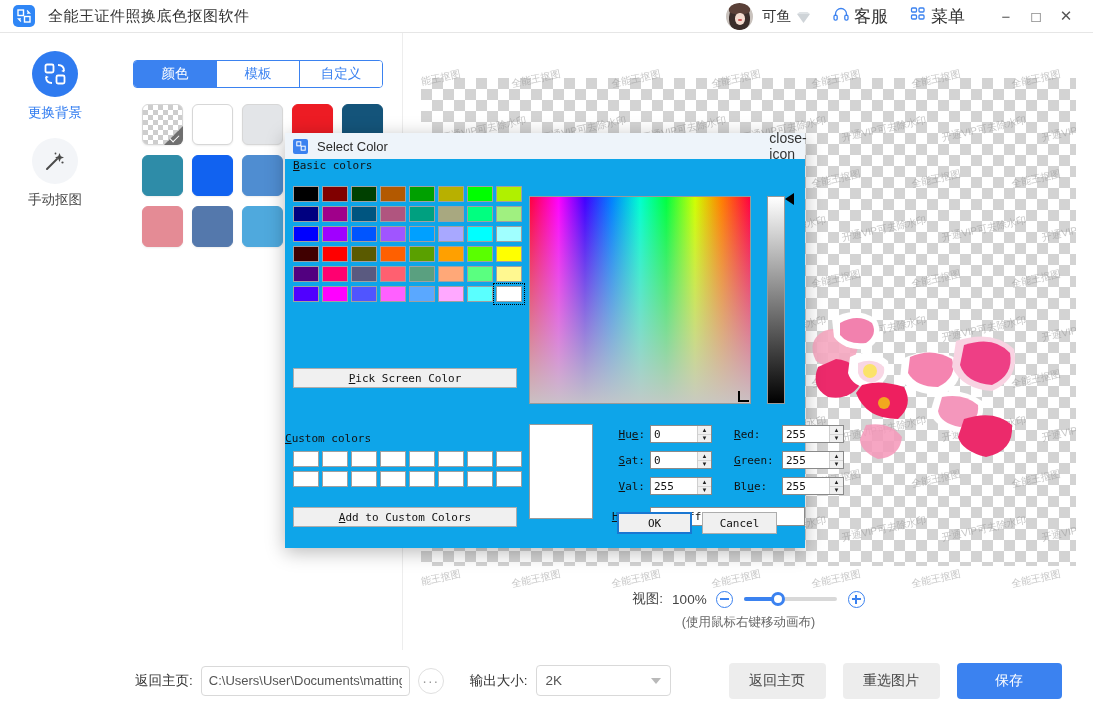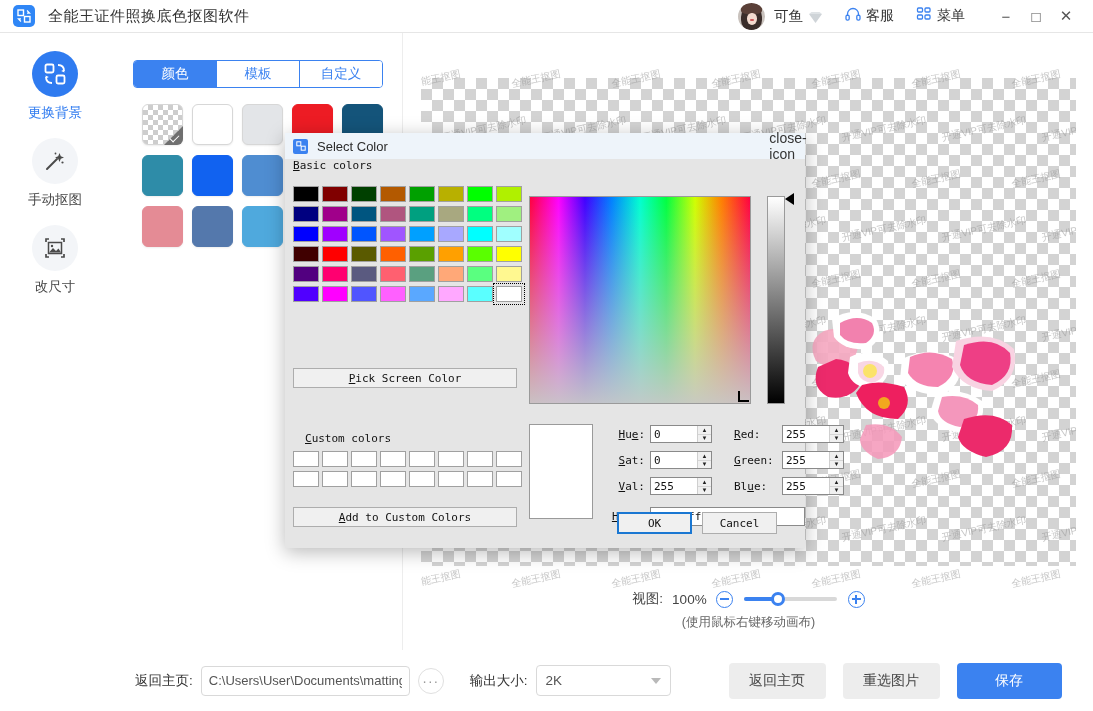--- a/index.html
+++ b/index.html
@@ -58,21 +58,21 @@
   }
   .username {
     margin-left: 9px; font-size: 14.5px; color: #333333;
   }
   .vip-badge {
     margin-left: 5px; width: 15px; height: 13px; position: relative;
   }
   .hdr-item {
     display: flex; align-items: center; margin-left: 22px; cursor: default;
   }
-  .hdr-item .lbl { font-size: 14px; color: #333333; margin-left: 5px; }
+  .hdr-item .lbl { font-size: 17px; color: #333333; margin-left: 5px; }
   .win-btns { display: flex; align-items: center; margin-left: 26px; margin-right: 12px; }
   .win-btn {
     width: 30px; height: 30px; display: flex; align-items: center; justify-content: center;
     color: #555; font-size: 15px;
   }
 
   
   .sidebar {
     position: absolute; left: 0; top: 33px; width: 132px; height: 678px;
     background: #ffffff; border-right: 1px solid #ededed;
@@ -227,21 +227,21 @@
   .btn {
     height: 36px; border-radius: 4px; display: flex; align-items: center; justify-content: center;
     font-size: 14px; cursor: default;
   }
   .btn-gray { background: #ededed; color: #444; width: 97px; }
   .btn-primary { background: #3b82f0; color: #fff; width: 105px; }
 
   
   .dialog {
     position: absolute; left: 285px; top: 133px; width: 520px; height: 415px;
-    background: #e5e5e5; box-shadow: 0 4px 18px rgba(0,0,0,.28);
+    background: #0ea5e9; box-shadow: 0 4px 18px rgba(0,0,0,.28);
   }
   .dlg-title {
     height: 26px; background: #eef4fa; display: flex; align-items: center;
     padding: 0 6px 0 8px;
   }
   .dlg-ico {
     width: 15px; height: 15px; background: #3b82f0; border-radius: 2px;
     display: flex; align-items: center; justify-content: center;
   }
   .dlg-title-text { margin-left: 9px; font-size: 13px; color: #2b2b2b; }
@@ -261,21 +261,21 @@
     width: 26px; height: 16px; margin-right: 3px; margin-bottom: 4px;
     border: 1px solid #a0a0a0; cursor: default;
   }
   .bcell.selected { outline: 1px dotted #000; outline-offset: 2px; }
 
   .pick-btn {
     position: absolute; left: 8px; top: 209px; width: 224px; height: 20px;
     background: #f0f0f0; border: 1px solid #adadad;
     display: flex; align-items: center; justify-content: center; cursor: default;
   }
-  .custom-label { position: absolute; left: 20px; top: 273px; }
+  .custom-label { position: absolute; left: 0; top: 273px; }
   .custom-grid { position: absolute; left: 8px; top: 292px; }
   .ccell {
     width: 26px; height: 16px; margin-right: 3px; margin-bottom: 4px;
     border: 1px solid #a0a0a0; background: #ffffff; cursor: default;
   }
   .add-btn {
     position: absolute; left: 8px; top: 348px; width: 224px; height: 20px;
     background: #f0f0f0; border: 1px solid #adadad;
     display: flex; align-items: center; justify-content: center; cursor: default;
   }
@@ -428,31 +428,20 @@
         <svg width="24" height="24" viewBox="0 0 24 24">
           <path d="M4 20 L14 10" stroke="#4a4a4a" stroke-width="2" stroke-linecap="round"></path>
           <path d="M16.5 4 l1.3 3.2 L21 8.5 l-3.2 1.3 L16.5 13 l-1.3-3.2 L12 8.5 l3.2-1.3 Z" fill="#4a4a4a"></path>
           <circle cx="19.5" cy="13.5" r="1.1" fill="#4a4a4a"></circle>
           <circle cx="12.5" cy="4.5" r="0.9" fill="#4a4a4a"></circle>
         </svg>
       </div>
       <div class="side-label">手动抠图</div>
     </div>
 
-    <div class="side-item">
-      <div class="side-icon">
-        <svg width="24" height="24" viewBox="0 0 24 24">
-          <path d="M3 6 V3 H6 M18 3 H21 V6 M21 18 V21 H18 M6 21 H3 V18" fill="none" stroke="#4a4a4a" stroke-width="1.7"></path>
-          <rect x="5.5" y="6.5" width="13" height="11" fill="none" stroke="#4a4a4a" stroke-width="1.5"></rect>
-          <circle cx="9" cy="10" r="1.2" fill="#4a4a4a"></circle>
-          <path d="M6 16.5 L10 12 L13 15 L15.5 12.5 L18 16.5 Z" fill="#4a4a4a"></path>
-        </svg>
-      </div>
-      <div class="side-label">改尺寸</div>
-    </div>
 
   </div>
 
   <div class="panel">
     <div class="tabs">
       <div class="tab active">颜色</div>
       <div class="tab">模板</div>
       <div class="tab">自定义</div>
     </div>
   </div>

